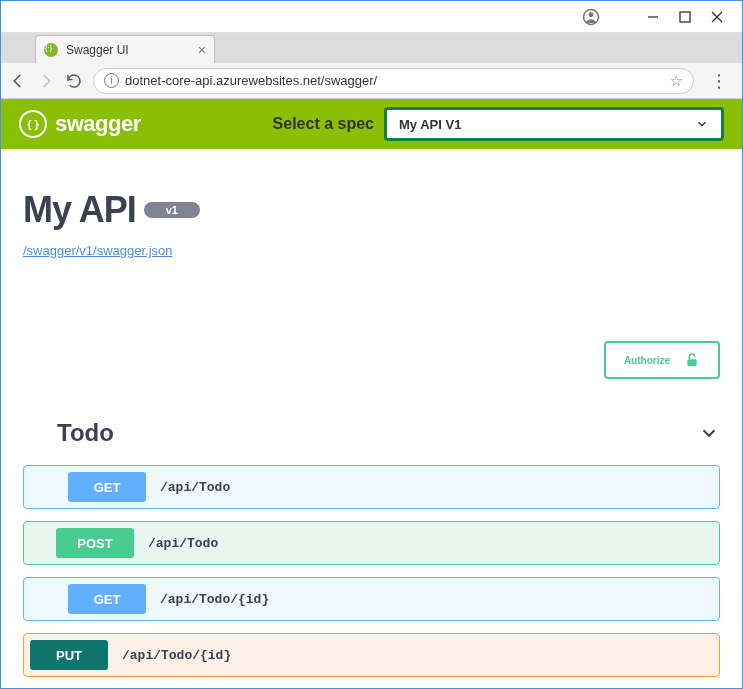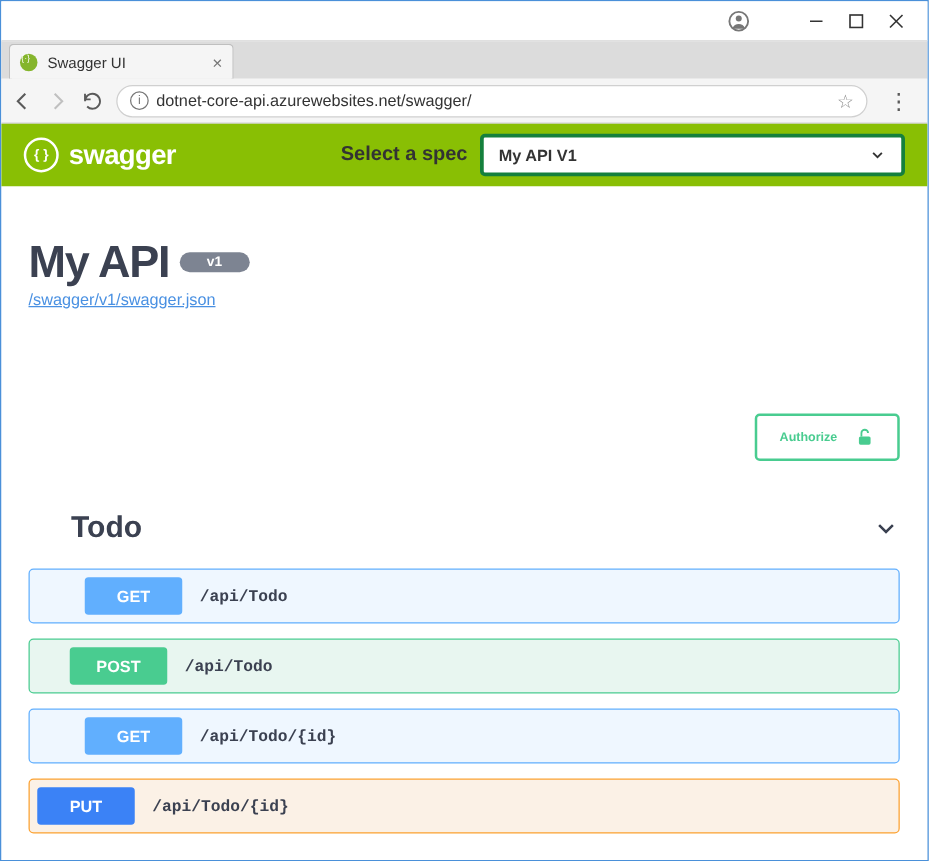--- a/index.html
+++ b/index.html
@@ -38,20 +38,21 @@
   border: 1px solid #bfbfbf;
   border-bottom: none;
   border-radius: 4px 4px 0 0;
   height: 28px;
   display: flex;
   align-items: center;
   padding: 0 8px;
   font-size: 12px;
   color: #333;
   min-width: 180px;
+  margin-left: 28px;
 }
 .tab-favicon { width: 14px; height: 14px; background: #85b52c; border-radius: 50%; margin-right: 8px; position: relative; }
 .tab-favicon::after { content: "{·}"; position: absolute; font-size: 7px; color: #fff; top: 1px; left: 1px; }
 .tab-title { flex: 1; }
 .tab-close { color: #777; font-size: 14px; margin-left: 6px; }
 
 
 .addr-bar {
   height: 36px;
   background: #f5f5f5;
@@ -110,21 +111,21 @@
 
 .content {
   padding: 40px 22px 20px 22px;
   height: calc(689px - 32px - 30px - 36px - 50px);
   overflow-y: auto;
 }
 .content::-webkit-scrollbar { width: 16px; }
 .content::-webkit-scrollbar-track { background: #f1f1f1; }
 .content::-webkit-scrollbar-thumb { background: #c0c0c0; border-radius: 3px; }
 
-.api-title-row { display: flex; align-items: center; gap: 8px; }
+.api-title-row { display: flex; align-items: center; gap: 8px; margin-bottom: 10px; }
 .api-title { font-size: 36px; font-weight: 800; color: #3b4151; letter-spacing: -1px; }
 .version-badge {
   background: #7d8492; color: #fff; border-radius: 10px;
   padding: 2px 22px; font-size: 11px; font-weight: 600;
 }
 .spec-link { color: #4990e2; font-size: 13px; text-decoration: underline; }
 
 .auth-row { display: flex; justify-content: flex-end; margin-top: 82px; margin-bottom: 40px; }
 .auth-btn {
   border: 2px solid #49cc90; color: #49cc90; background: #fff;
@@ -147,21 +148,21 @@
 .op-method {
   color: #fff; font-weight: 700; font-size: 13px; border-radius: 3px;
   width: 78px; height: 30px; display: flex; align-items: center; justify-content: center;
 }
 .op-path { font-family: "Courier New", monospace; font-size: 13px; color: #3b4151; font-weight: 600; }
 .op-get { border-color: #61affe; background: #eff7ff; padding-left: 44px; }
 .op-get .op-method { background: #61affe; }
 .op-post { border-color: #49cc90; background: #e8f6f0; padding-left: 32px; }
 .op-post .op-method { background: #49cc90; }
 .op-put { border-color: #fca130; background: #fbf1e6; }
-.op-put .op-method { background: #3b82f6; }
+.op-put .op-method { background: #0f766e; }
 
 svg { display: block; }
 </style>
 </head>
 <body>
 
 <div class="window-titlebar">
   <div class="window-controls">
     <span class="user-circle">
       <svg width="18" height="18" viewBox="0 0 24 24">

